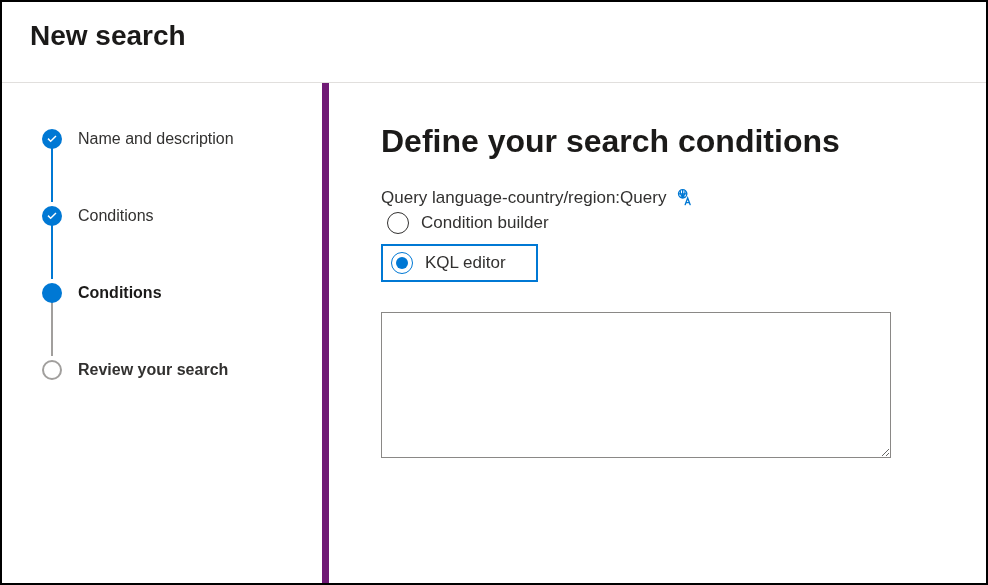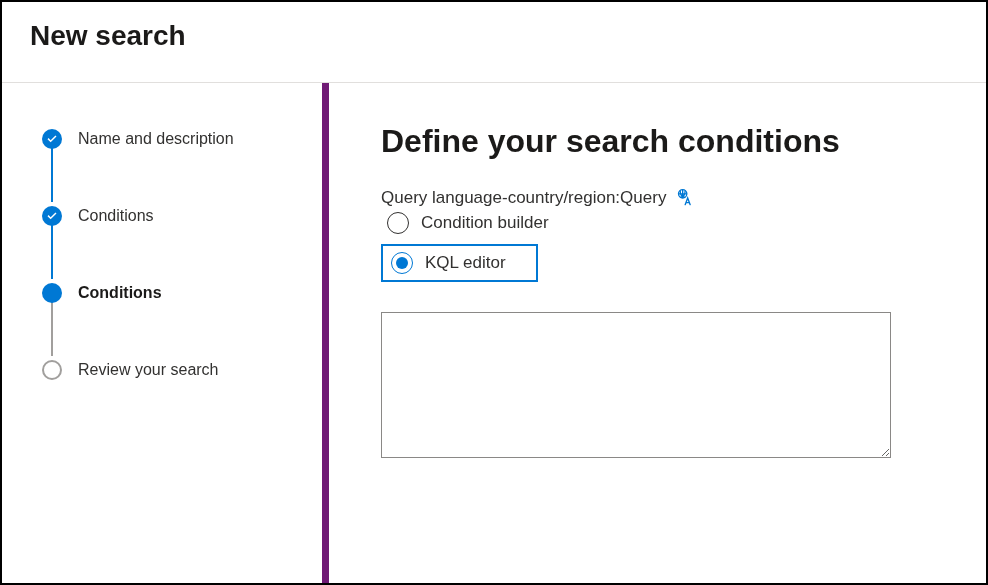--- a/index.html
+++ b/index.html
@@ -41,20 +41,21 @@
     .step {
       display: flex;
       align-items: center;
       position: relative;
       min-height: 24px;
       margin-bottom: 53px;
       cursor: pointer;
     }
     .step:last-child {
       margin-bottom: 16px;
+      font-weight: bold;
     }
     .step-indicator {
       width: 20px;
       height: 20px;
       border-radius: 50%;
       display: flex;
       align-items: center;
       justify-content: center;
       flex-shrink: 0;
       margin-right: 16px;

